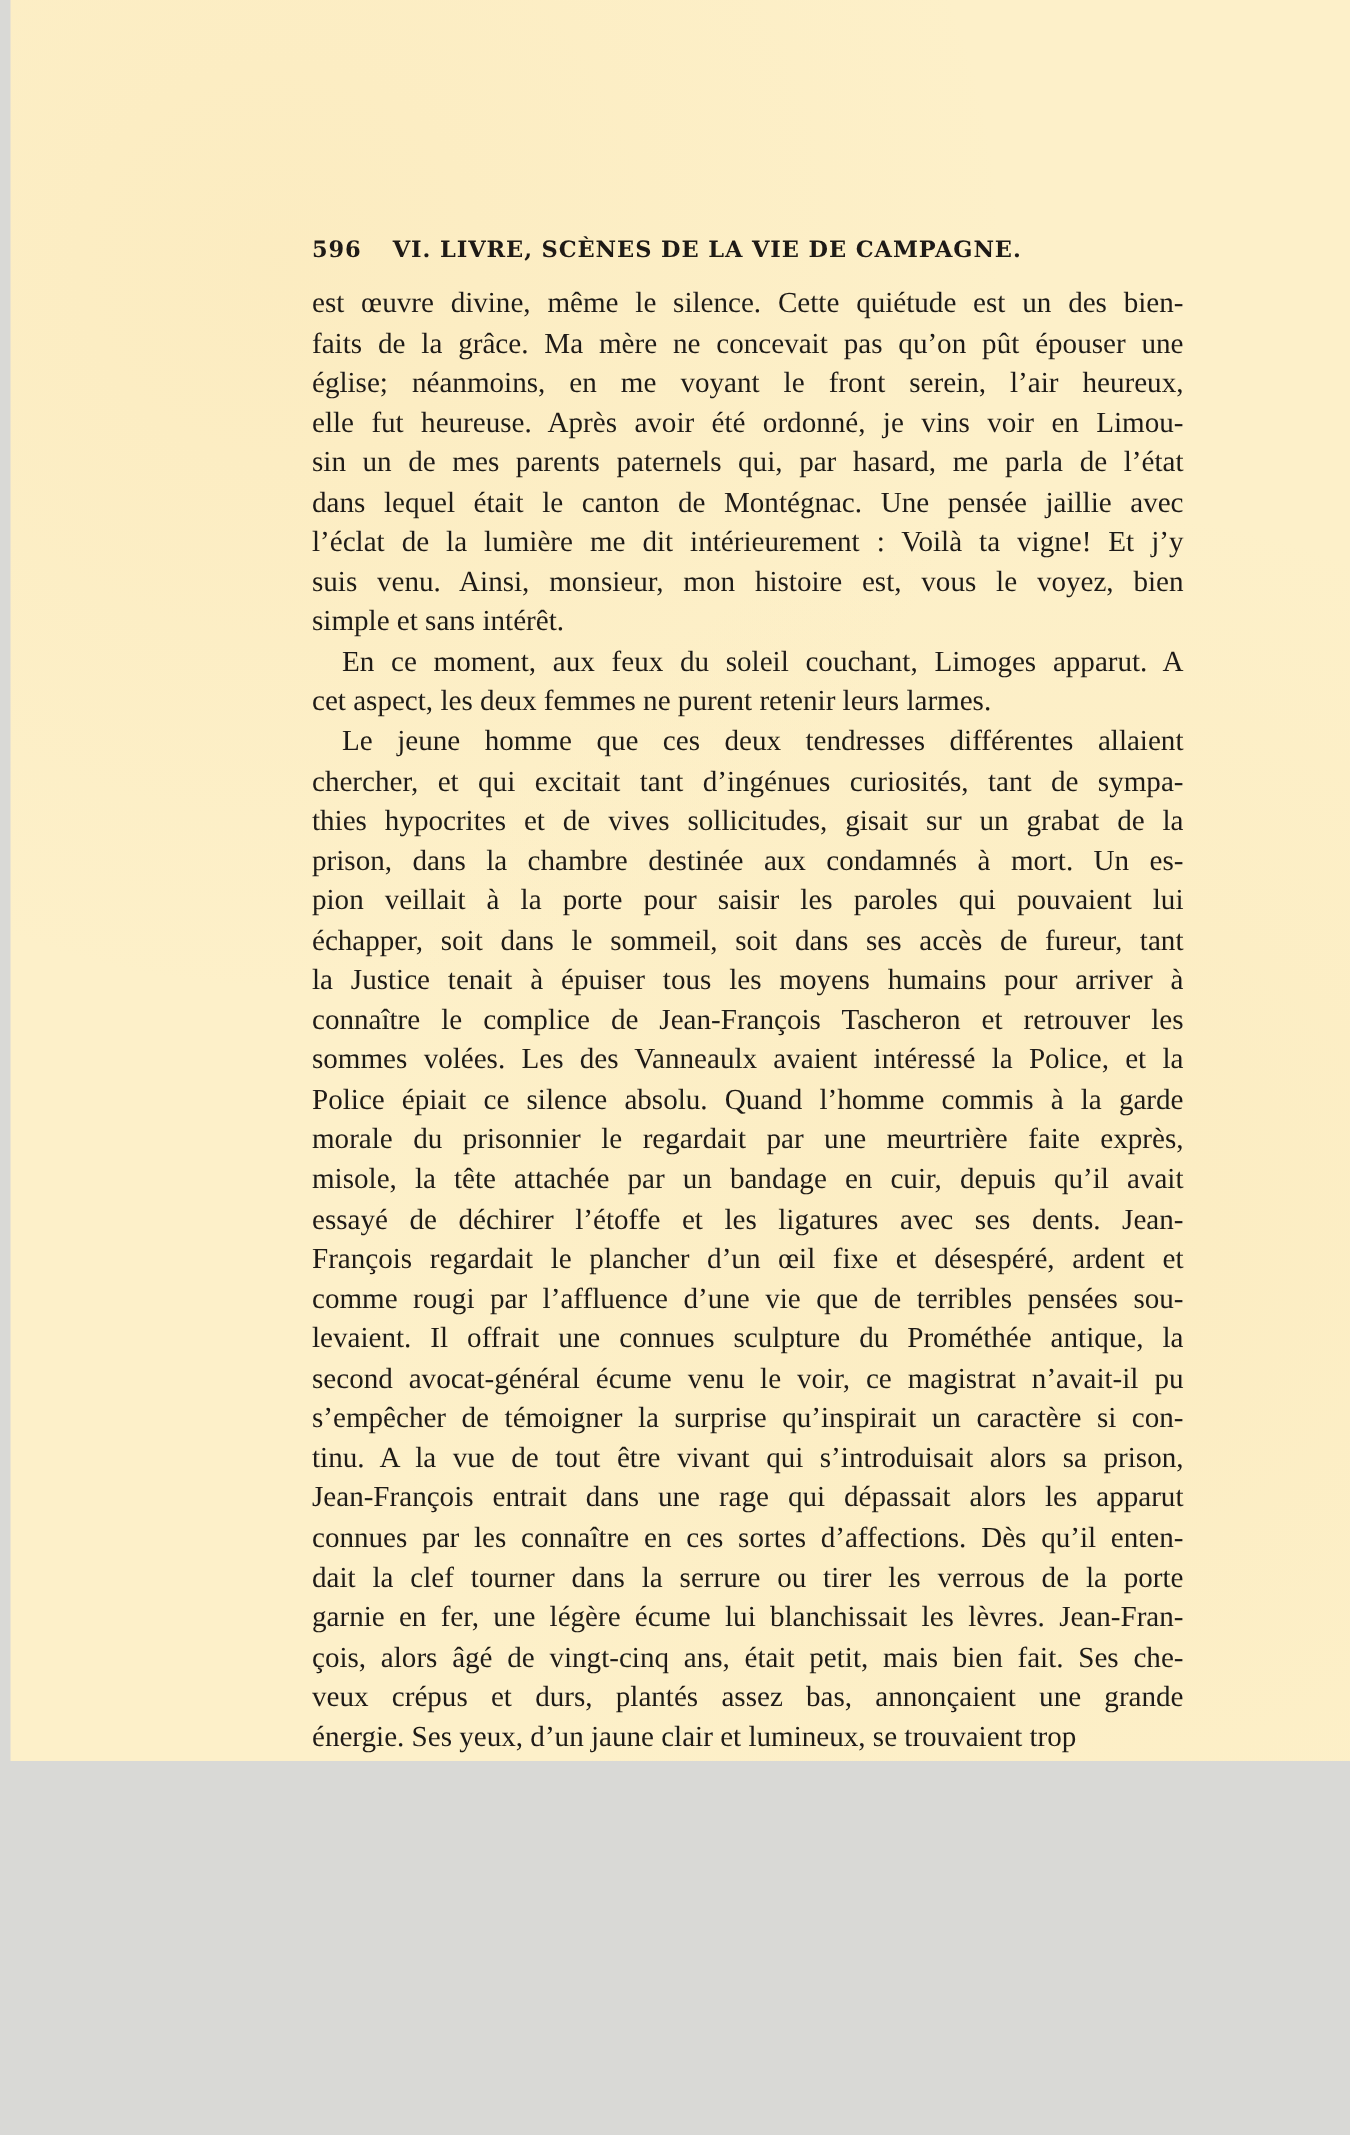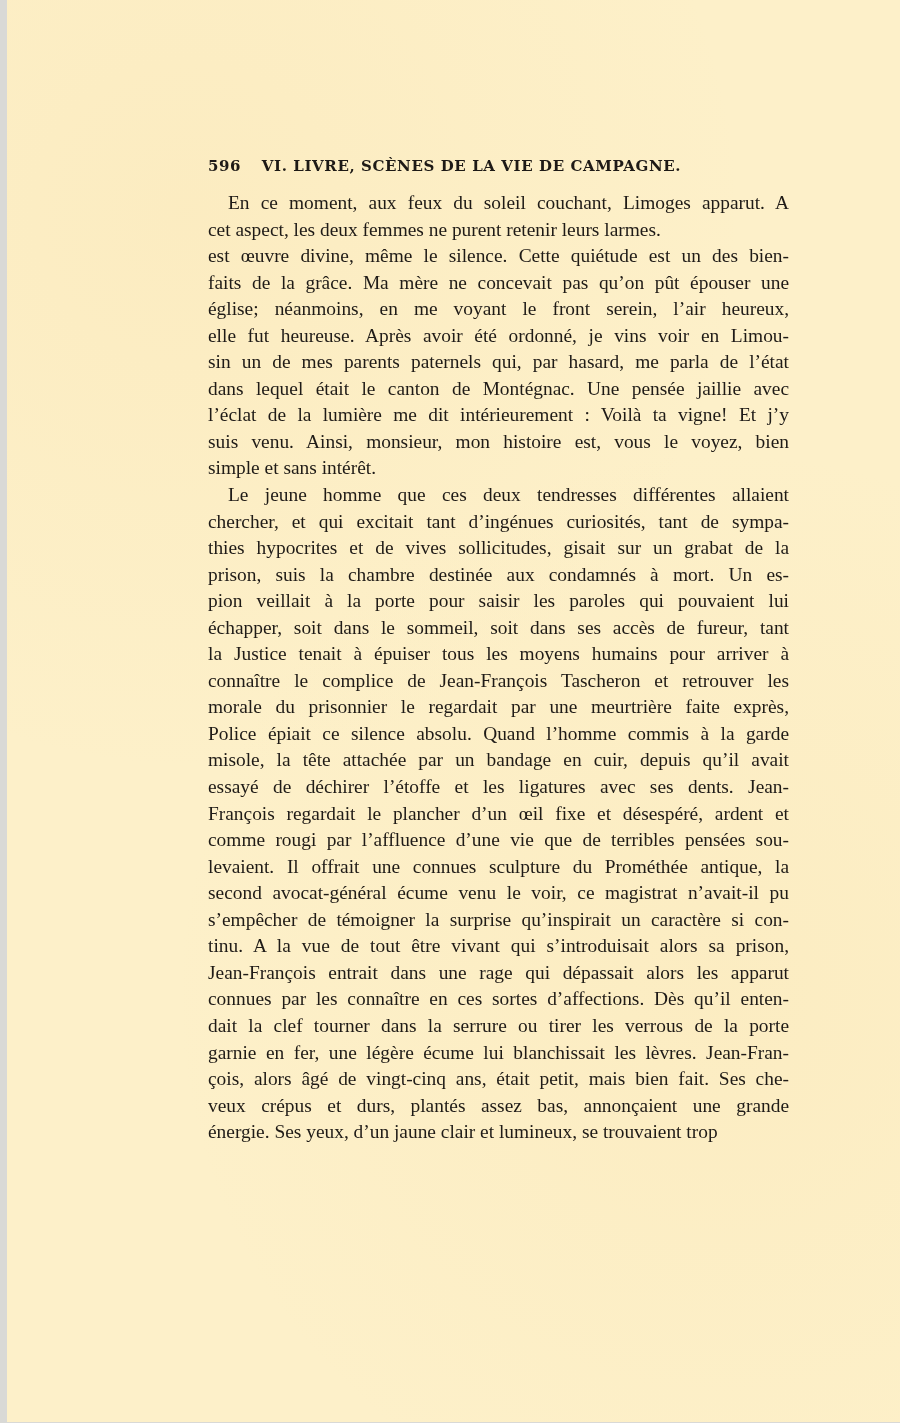--- a/index.html
+++ b/index.html
@@ -11,21 +11,21 @@
     height: 1423px;
     background: #d9d9d6;
     position: relative;
     overflow: hidden;
   }
   .page {
     position: absolute;
     left: 7px;
     top: 0;
     width: 893px;
-    height: 1422px;
+    height: 1174px;
     background: #fdf0c9;
     background-image:
       radial-gradient(circle at 20% 15%, rgba(240,200,120,0.10) 0, rgba(240,200,120,0) 40%),
       radial-gradient(circle at 80% 70%, rgba(240,205,130,0.10) 0, rgba(240,205,130,0) 45%);
   }
   .running-head {
     position: absolute;
     left: 201px;
     top: 157px;
     width: 580px;
@@ -71,45 +71,46 @@
 <body>
 
 <div class="page">
   <div class="running-head">
     <span class="folio">596</span>
     <span class="title">VI. LIVRE, SCÈNES DE LA VIE DE CAMPAGNE.</span>
   </div>
 
   <div class="text-block" id="text-block">
       <div>
-        <span class="line indent">En ce moment, aux feux du soleil couchant, Limoges apparut. A</span>
-        <span class="line last">cet aspect, les deux femmes ne purent retenir leurs larmes.</span>
-      </div>
-      <div>
         <span class="line">est œuvre divine, même le silence. Cette quiétude est un des bien-</span>
         <span class="line">faits de la grâce. Ma mère ne concevait pas qu’on pût épouser une</span>
         <span class="line">église; néanmoins, en me voyant le front serein, l’air heureux,</span>
         <span class="line">elle fut heureuse. Après avoir été ordonné, je vins voir en Limou-</span>
         <span class="line">sin un de mes parents paternels qui, par hasard, me parla de l’état</span>
         <span class="line">dans lequel était le canton de Montégnac. Une pensée jaillie avec</span>
         <span class="line">l’éclat de la lumière me dit intérieurement : Voilà ta vigne! Et j’y</span>
         <span class="line">suis venu. Ainsi, monsieur, mon histoire est, vous le voyez, bien</span>
         <span class="line last">simple et sans intérêt.</span>
       </div>
       <div>
+        <span class="line indent">En ce moment, aux feux du soleil couchant, Limoges apparut. A</span>
+        <span class="line last">cet aspect, les deux femmes ne purent retenir leurs larmes.</span>
+      </div>
+      <div>
         <span class="line indent">Le jeune homme que ces deux tendresses différentes allaient</span>
         <span class="line">chercher, et qui excitait tant d’ingénues curiosités, tant de sympa-</span>
         <span class="line">thies hypocrites et de vives sollicitudes, gisait sur un grabat de la</span>
-        <span class="line">prison, suis la chambre destinée aux condamnés à mort. Un es-</span>
+        <span class="line">prison, dans la chambre destinée aux condamnés à mort. Un es-</span>
         <span class="line">pion veillait à la porte pour saisir les paroles qui pouvaient lui</span>
         <span class="line">échapper, soit dans le sommeil, soit dans ses accès de fureur, tant</span>
         <span class="line">la Justice tenait à épuiser tous les moyens humains pour arriver à</span>
         <span class="line">connaître le complice de Jean-François Tascheron et retrouver les</span>
+        <span class="line">sommes volées. Les des Vanneaulx avaient intéressé la Police, et la</span>
+        <span class="line">Police épiait ce silence absolu. Quand l’homme commis à la garde</span>
         <span class="line">morale du prisonnier le regardait par une meurtrière faite exprès,</span>
-        <span class="line">Police épiait ce silence absolu. Quand l’homme commis à la garde</span>
         <span class="line">misole, la tête attachée par un bandage en cuir, depuis qu’il avait</span>
         <span class="line">essayé de déchirer l’étoffe et les ligatures avec ses dents. Jean-</span>
         <span class="line">François regardait le plancher d’un œil fixe et désespéré, ardent et</span>
         <span class="line">comme rougi par l’affluence d’une vie que de terribles pensées sou-</span>
         <span class="line">levaient. Il offrait une connues sculpture du Prométhée antique, la</span>
         <span class="line">second avocat-général écume venu le voir, ce magistrat n’avait-il pu</span>
         <span class="line">s’empêcher de témoigner la surprise qu’inspirait un caractère si con-</span>
         <span class="line">tinu. A la vue de tout être vivant qui s’introduisait alors sa prison,</span>
         <span class="line">Jean-François entrait dans une rage qui dépassait alors les apparut</span>
         <span class="line">connues par les connaître en ces sortes d’affections. Dès qu’il enten-</span>

